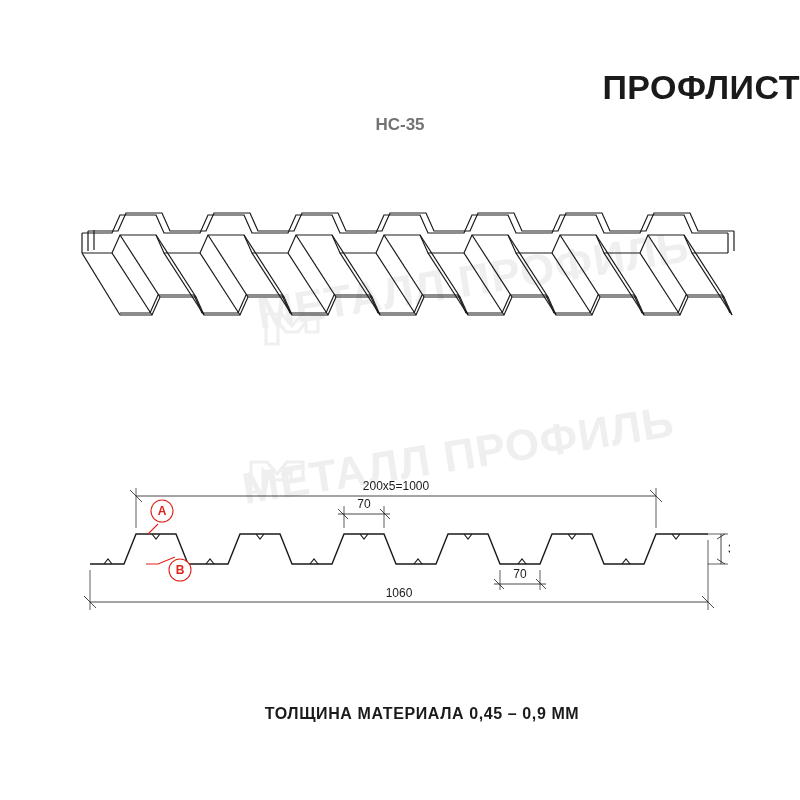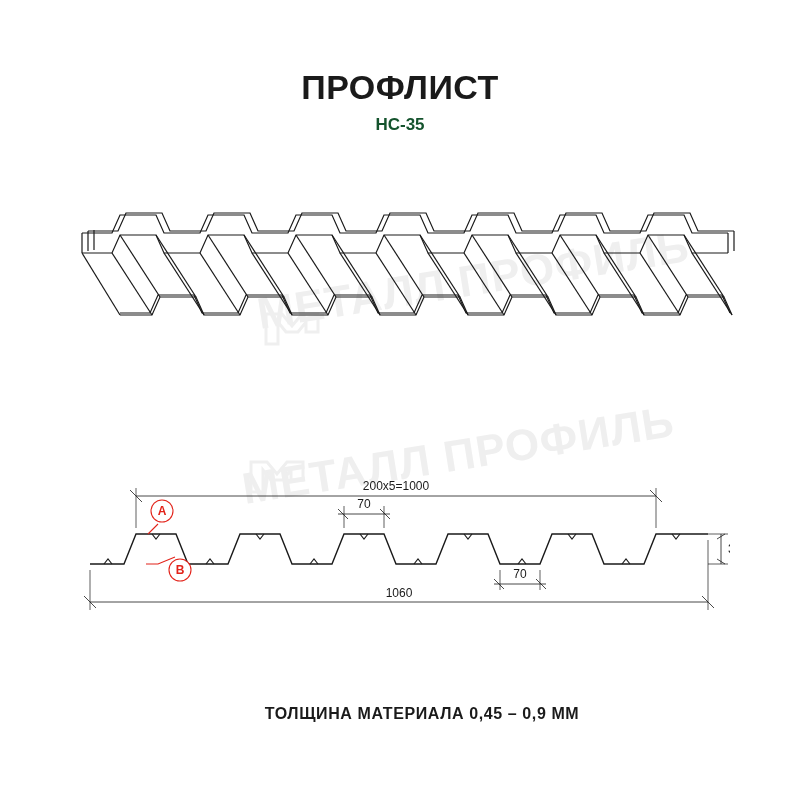--- a/index.html
+++ b/index.html
@@ -18,35 +18,35 @@
   .page {
     position: relative;
     width: 800px;
     height: 800px;
   }
   .title {
     position: absolute;
     top: 68px;
     left: 0;
     width: 800px;
-    text-align: center;
+    text-align: right;
     font-size: 34px;
     font-weight: bold;
     letter-spacing: 0.5px;
     color: #1a1a1a;
   }
   .subtitle {
     position: absolute;
     top: 115px;
     left: 0;
     width: 800px;
     text-align: center;
     font-size: 17px;
     font-weight: bold;
-    color: #14532d;
+    color: #737373;
   }
   .footer-note {
     position: absolute;
     top: 705px;
     left: 0;
     width: 800px;
     text-align: center;
     font-size: 16px;
     font-weight: bold;
     letter-spacing: 0.6px;

